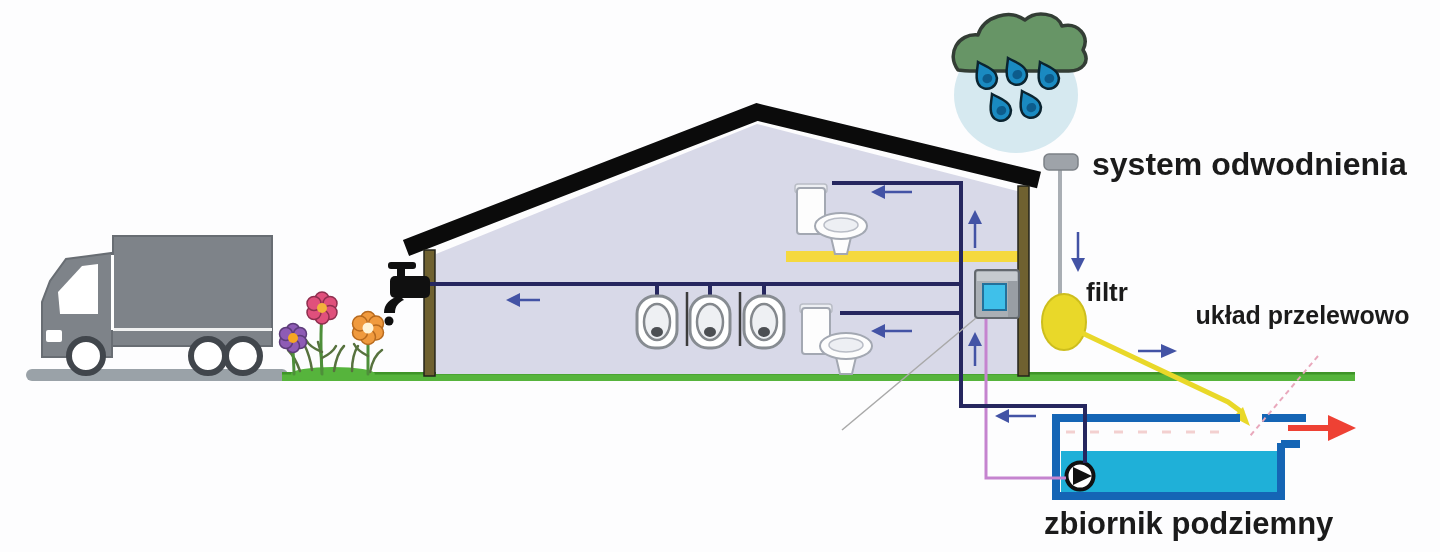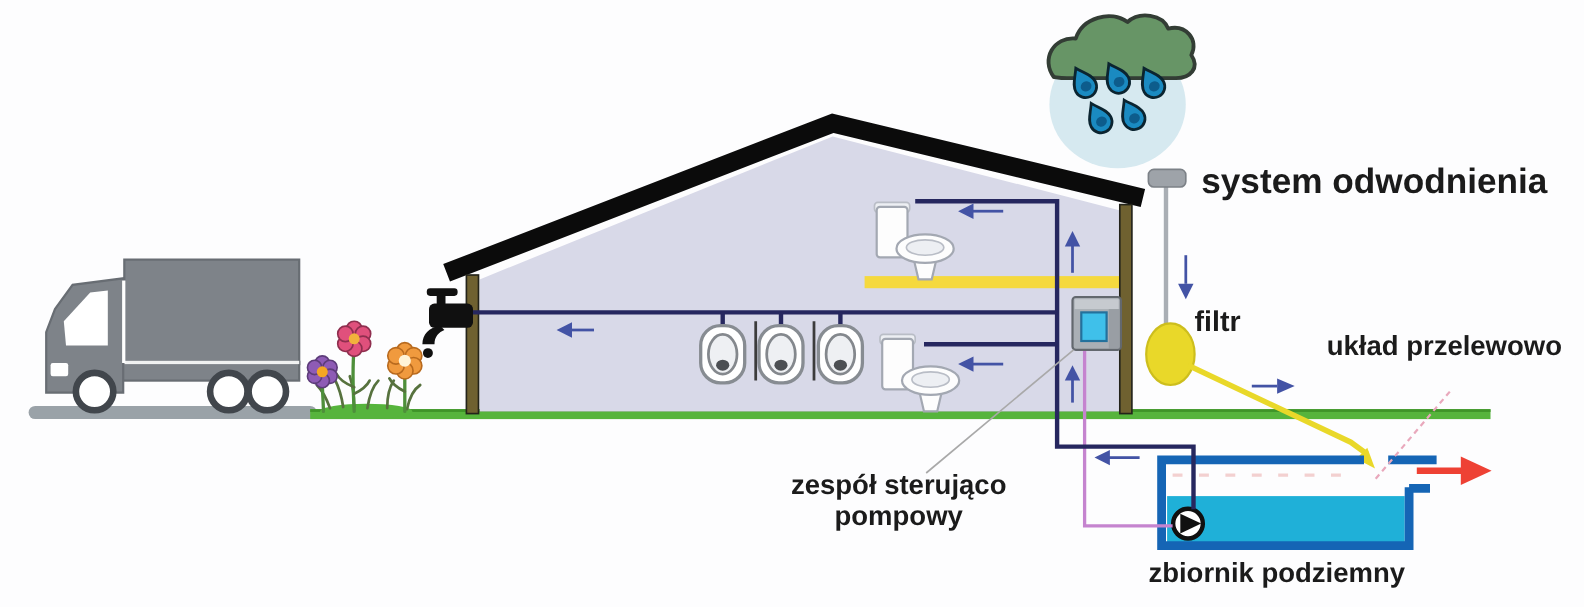--- a/index.html
+++ b/index.html
@@ -3,23 +3,23 @@
 <meta charset="utf-8">
 <style>
   html,body{margin:0;padding:0;background:#fdfdfe;}
   .stage{position:relative;width:1440px;height:552px;background:#fdfdfe;overflow:hidden;
          font-family:"Liberation Sans",sans-serif;}
   .stage svg{position:absolute;left:0;top:0;}
   .lbl{position:absolute;font-weight:bold;color:#1b1b1b;line-height:1.12;
        font-family:"Liberation Sans",sans-serif;}
   .lbl-drainage{left:1092px;top:147px;font-size:32px;}
   .lbl-filter{left:1086px;top:278px;font-size:26px;}
-  .lbl-overflow{left:1185px;top:301px;width:235px;text-align:right;font-size:25px;}
+  .lbl-overflow{left:1185px;top:301px;width:235px;text-align:center;font-size:25px;}
   .lbl-pumpunit{left:703px;top:427px;width:228px;text-align:center;font-size:25px;}
-  .lbl-tank{left:1044px;top:507px;font-size:25px;}
+  .lbl-tank{left:1044px;top:507px;font-size:31px;}
 
   
   .halo{fill:var(--halo,#d6e9f0);}
   .cloud{fill:var(--cloud,#679566);stroke:#333d35;stroke-width:3.5;stroke-linejoin:round;}
   .drop{fill:var(--drop,#1a8ac1);stroke:#0b2430;stroke-width:2.5;}
   .dropin{fill:var(--dropin,#0d5c8c);}
   .road{fill:var(--road,#9aa2a8);}
   .ground{fill:var(--ground,#56b43c);}
   .groundedge{fill:var(--groundedge,#3f9428);}
   .truck{fill:var(--truck,#7e8389);stroke:#686d73;stroke-width:2;}
@@ -247,19 +247,15 @@
     <path class="tap" d="M400 296 C390 298 384 304 384 313 L395 313 C395 306 399 302 404 300 Z"></path>
     <circle class="tap" cx="389" cy="321" r="4.5"></circle>
   </g>
 </svg>
 
 <div class="lbl lbl-drainage">system odwodnienia</div>
 <div class="lbl lbl-filter">filtr</div>
 <div class="lbl lbl-overflow">
   <div>układ przelewowo</div>
 </div>
-<div class="lbl lbl-pumpunit">
-  <div>zespół sterująco</div>
-  <div>pompowy</div>
+<div class="lbl lbl-tank">zbiornik podziemny</div>
+
 </div>
-<div class="lbl lbl-tank">zbiornik podziemny</div>
-
-</div>
 
 </body></html>

